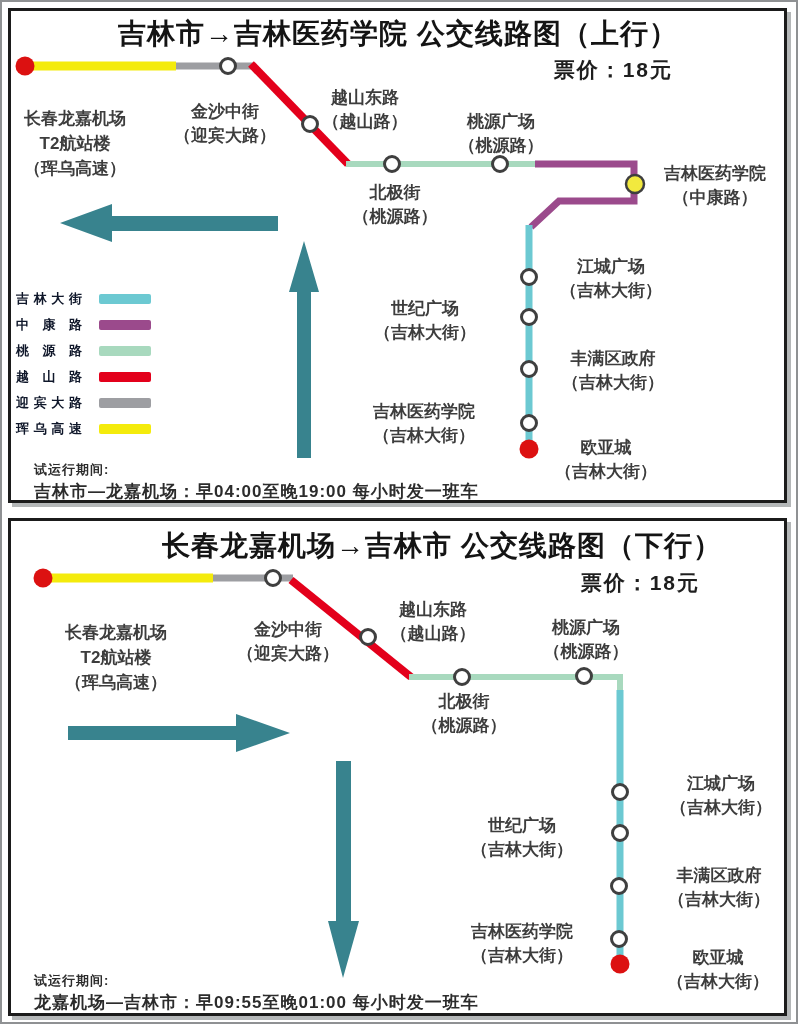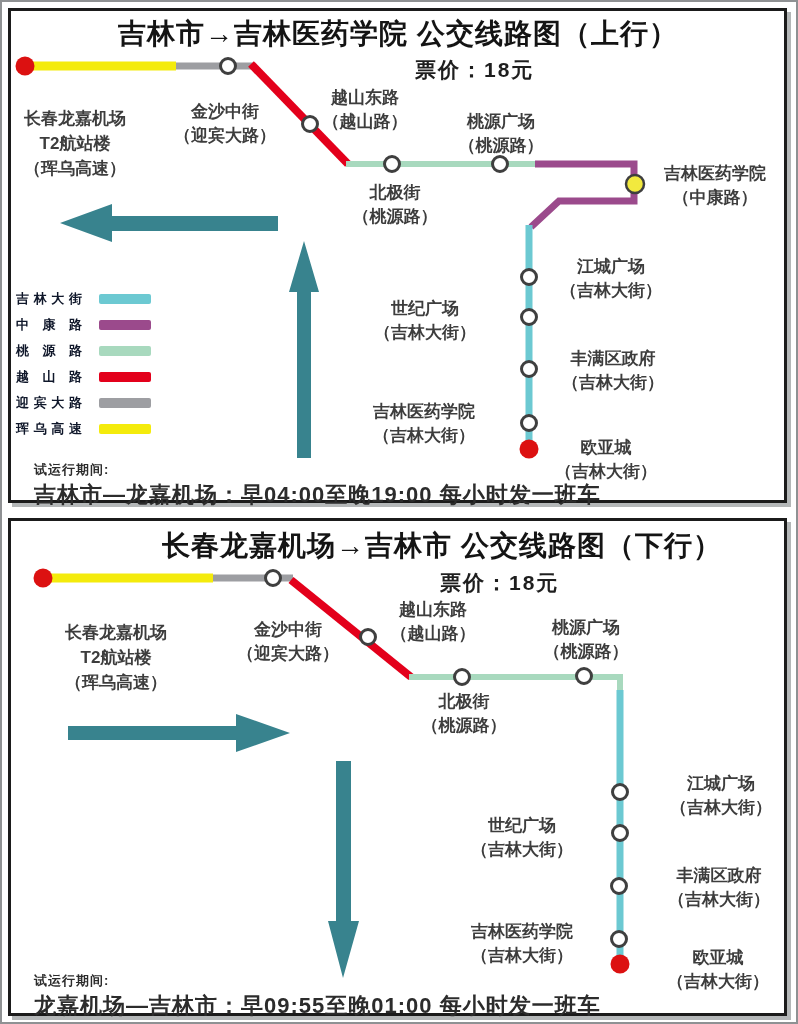--- a/index.html
+++ b/index.html
@@ -19,21 +19,21 @@
     box-shadow:4px 4px 0 #b4b7b8;
   }
   #panel-top{top:8px;height:489px;}
   #panel-bottom{top:518px;height:492px;}
   .route-svg{position:absolute;left:0;top:0;z-index:3;pointer-events:none;}
   .panel-title{
     position:absolute;left:8px;width:780px;text-align:center;
     font-size:28px;font-weight:900;color:#141414;letter-spacing:1px;z-index:4;
   }
   .fare{
-    position:absolute;font-size:21px;font-weight:800;
+    position:absolute;text-align:right;font-size:21px;font-weight:800;
     color:#1e1e1e;letter-spacing:2px;z-index:4;
   }
   .st-label{
     position:absolute;z-index:5;text-align:center;
     font-size:17px;font-weight:700;color:#3d3d3d;
     line-height:24px;white-space:pre-line;letter-spacing:0px;
   }
   .st-label.tri{line-height:25px;margin-top:20px;}
   .legend{position:absolute;left:0;top:0;z-index:5;}
   .legend-row{position:absolute;height:16px;}
@@ -42,21 +42,21 @@
     font-size:13px;font-weight:700;color:#0f172a;
     text-align:justify;text-align-last:justify;line-height:15px;
   }
   .legend-swatch{
     position:absolute;left:99px;top:3px;width:52px;height:10px;border-radius:2px;
   }
   .note-line{
     position:absolute;z-index:5;font-weight:700;color:#2c2c2c;letter-spacing:1px;
   }
   .note-1{font-size:13px;}
-  .note-2{font-size:22px;}
+  .note-2{font-size:17px;}
 </style>
 </head>
 <body>
 
 <div class="page-frame"></div>
 
 <div class="panel" id="panel-top"></div>
 <div class="panel-title" style="top:15px;">吉林市→吉林医药学院 公交线路图（上行）</div>
 <div class="fare" style="left:415px;top:56px;width:258px;">票价：18元</div>
 

